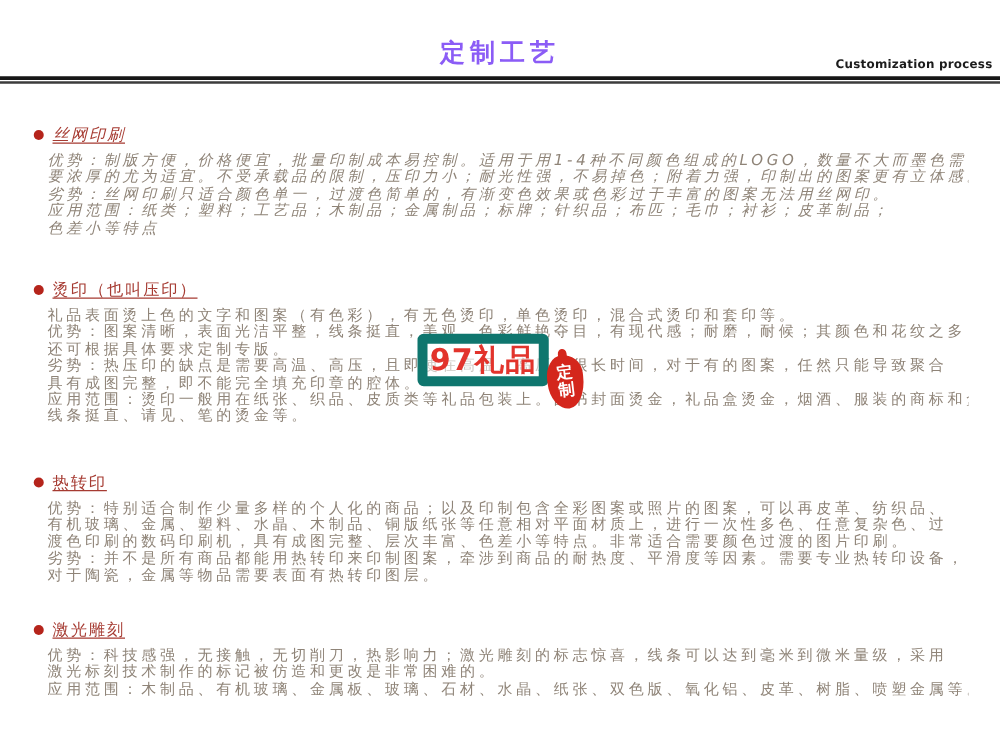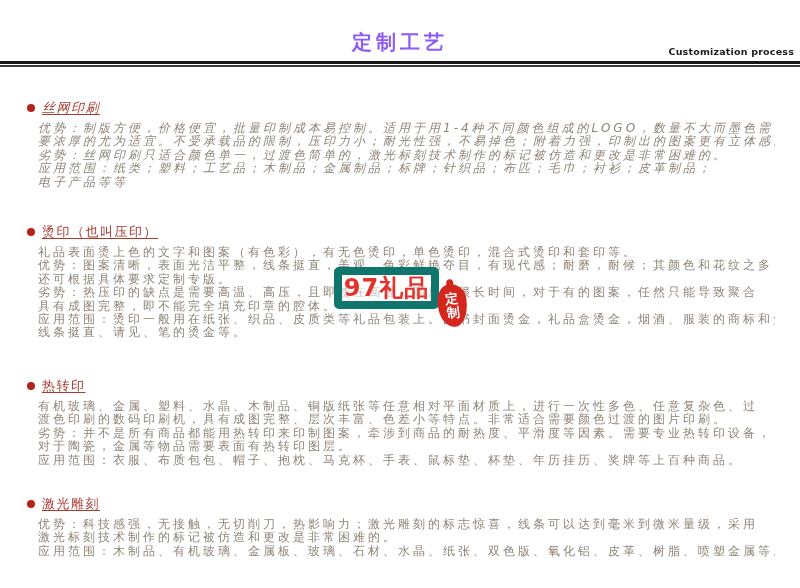--- a/index.html
+++ b/index.html
@@ -79,23 +79,23 @@
   </div>
 
   <div class="section">
     <div class="sec-title-row">
       <span class="bullet"></span>
       <span class="sec-title">丝网印刷</span>
     </div>
     <div class="sec-body">
       <div class="text-line">优势：制版方便，价格便宜，批量印制成本易控制。适用于用1-4种不同颜色组成的LOGO，数量不大而墨色需</div>
       <div class="text-line">要浓厚的尤为适宜。不受承载品的限制，压印力小；耐光性强，不易掉色；附着力强，印制出的图案更有立体感。</div>
-      <div class="text-line">劣势：丝网印刷只适合颜色单一，过渡色简单的，激光标刻技术制作的标记被仿造和更改是非常困难的。</div>
+      <div class="text-line">劣势：丝网印刷只适合颜色单一，过渡色简单的，有渐变色效果或色彩过于丰富的图案无法用丝网印。</div>
       <div class="text-line">应用范围：纸类；塑料；工艺品；木制品；金属制品；标牌；针织品；布匹；毛巾；衬衫；皮革制品；</div>
-      <div class="text-line">电子产品等等</div>
+      <div class="text-line">色差小等特点</div>
     </div>
   </div>
 
   <div class="section">
     <div class="sec-title-row">
       <span class="bullet"></span>
       <span class="sec-title">烫印（也叫压印）</span>
     </div>
     <div class="sec-body">
       <div class="text-line">礼品表面烫上色的文字和图案（有色彩），有无色烫印，单色烫印，混合式烫印和套印等。</div>
@@ -107,25 +107,25 @@
       <div class="text-line">线条挺直、请见、笔的烫金等。</div>
     </div>
   </div>
 
   <div class="section">
     <div class="sec-title-row">
       <span class="bullet"></span>
       <span class="sec-title">热转印</span>
     </div>
     <div class="sec-body">
+      <div class="text-line">优势：特别适合制作少量多样的个人化的商品；以及印制包含全彩图案或照片的图案，可以再皮革、纺织品、</div>
       <div class="text-line">有机玻璃、金属、塑料、水晶、木制品、铜版纸张等任意相对平面材质上，进行一次性多色、任意复杂色、过</div>
       <div class="text-line">渡色印刷的数码印刷机，具有成图完整、层次丰富、色差小等特点。非常适合需要颜色过渡的图片印刷。</div>
       <div class="text-line">劣势：并不是所有商品都能用热转印来印制图案，牵涉到商品的耐热度、平滑度等因素。需要专业热转印设备，</div>
       <div class="text-line">对于陶瓷，金属等物品需要表面有热转印图层。</div>
-      <div class="text-line">应用范围：衣服、布质包包、帽子、抱枕、马克杯、手表、鼠标垫、杯垫、年历挂历、奖牌等上百种商品。</div>
     </div>
   </div>
 
   <div class="section">
     <div class="sec-title-row">
       <span class="bullet"></span>
       <span class="sec-title">激光雕刻</span>
     </div>
     <div class="sec-body">
       <div class="text-line">优势：科技感强，无接触，无切削刀，热影响力；激光雕刻的标志惊喜，线条可以达到毫米到微米量级，采用</div>

